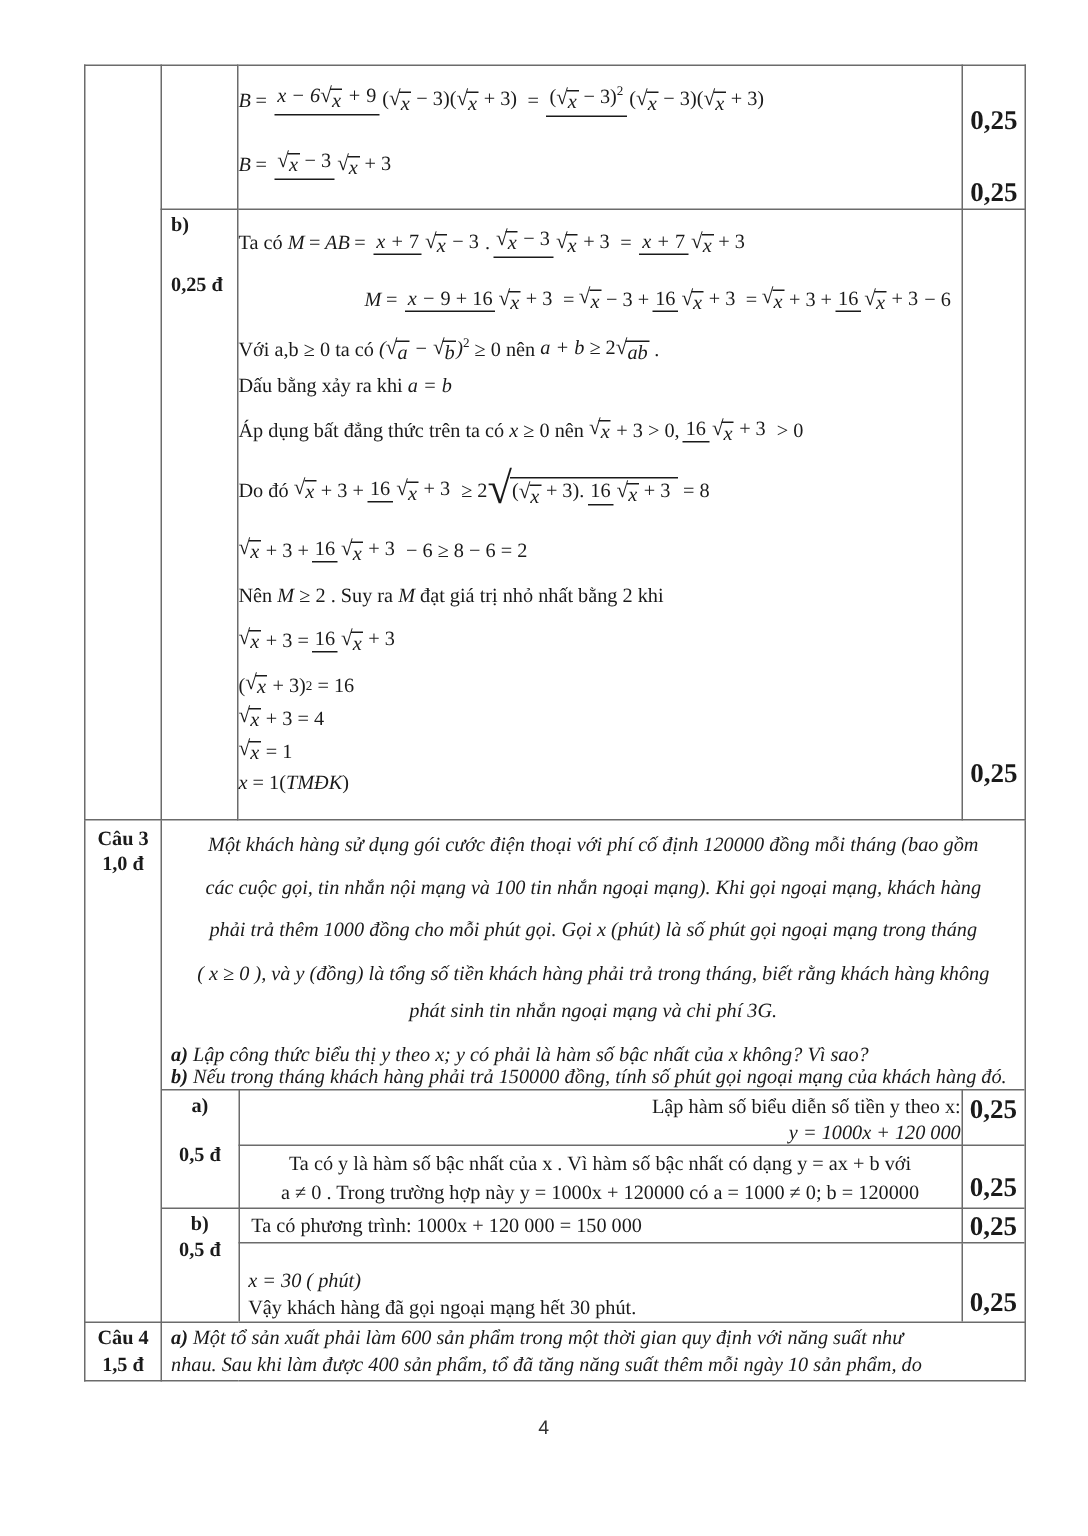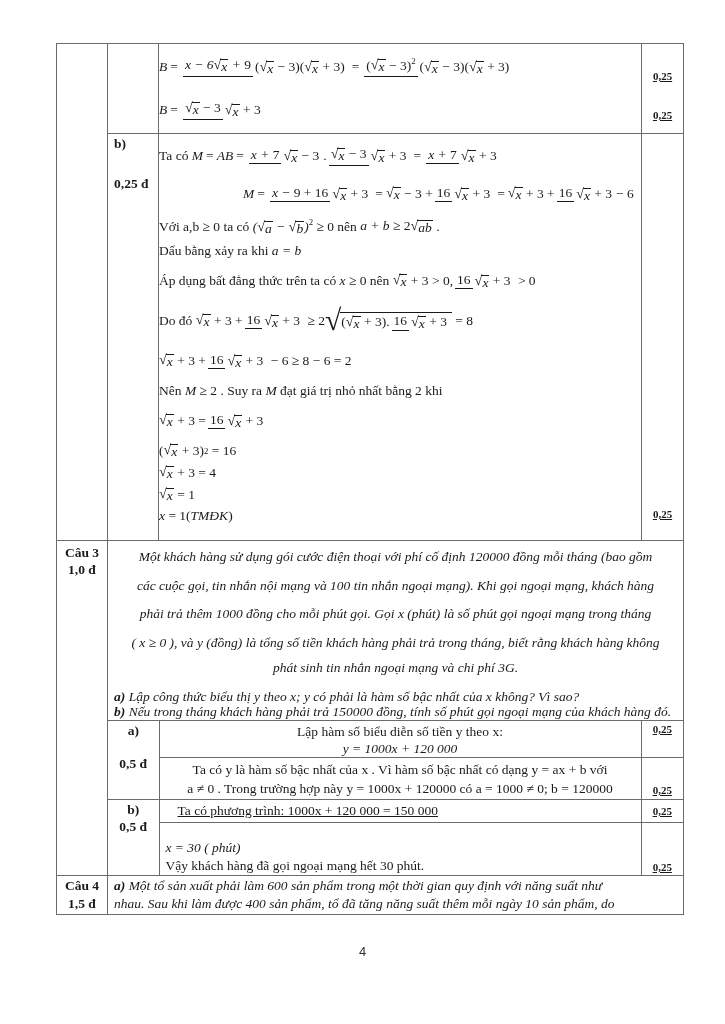--- a/index.html
+++ b/index.html
@@ -13,21 +13,21 @@
     font-family: "Liberation Sans", sans-serif; font-size: 13px; color: #333;
   }
   table.main {
     position: absolute; left: 56px; top: 43px; width: 628px;
     border-collapse: collapse; table-layout: fixed;
   }
   table.main td { border: 1px solid #6b6b6b; vertical-align: top; padding: 0; }
   .c1 { width: 51px; }
   .c2 { width: 51px; }
   .c4 { width: 42px; }
-  .score { font-weight: bold; text-align: center; font-size: 11px; text-decoration: underline; }
+  .score { font-weight: bold; text-align: center; font-size: 18px; }
   .lbl { font-weight: bold; text-align: center; }
   .cell-pad { padding: 2px 8px 2px 10px; }
   .line { display: flex; align-items: center; white-space: nowrap; min-height: 20px; }
   .it { font-style: italic; }
   .b { font-weight: bold; }
 
   
   .m { font-family: "Liberation Serif", "DejaVu Serif", serif; font-style: italic; }
   .n { font-style: normal; }
   .frac { display: inline-flex; flex-direction: row; align-items: center; vertical-align: middle; margin: 0 2px; line-height: 1.05; }
@@ -319,39 +319,39 @@
               <col style="width:51px;">
               <col>
               <col style="width:42px;">
             </colgroup>
         <tbody>
               <tr style="height:36px;">
           <td rowspan="2" class="lbl" style="border-left:none; vertical-align:top; padding-top:2px;">
             <div>a)</div>
             <div style="margin-top:17px;">0,5 đ</div>
           </td>
-          <td style="text-align:center; line-height:17px; padding-top:2px;">
+          <td style="text-align:right; line-height:17px; padding-top:2px;">
             <div>Lập hàm số biểu diễn số tiền y theo x:</div>
             <div class="m">y = 1000x + 120 000</div>
           </td>
           <td class="score" style="border-right:none; padding-top:2px;">0,25</td>
         </tr>
         <tr style="height:42px;">
           <td style="text-align:center; line-height:19px; padding-top:2px;">
             <div>Ta có  y là hàm số bậc nhất của  x . Vì hàm số bậc nhất có dạng  y = ax + b  với</div>
             <div>a ≠ 0 . Trong trường hợp này  y = 1000x + 120000 có  a = 1000 ≠ 0; b = 120000</div>
           </td>
           <td class="score" style="border-right:none; vertical-align:bottom; padding-bottom:3px;">0,25</td>
         </tr>
         <tr style="height:23px;">
           <td rowspan="2" class="lbl" style="border-left:none; border-bottom:none; line-height:17px; padding-top:1px;">
             <div>b)</div>
             <div>0,5 đ</div>
           </td>
-          <td style="padding-left:18px; vertical-align:middle;text-decoration:underline;">
+          <td style="padding-left:8px; vertical-align:middle;">
             <span>Ta có phương trình:  1000x + 120 000 = 150 000</span>
           </td>
           <td class="score" style="border-right:none; vertical-align:middle;">0,25</td>
         </tr>
         <tr style="height:37px;">
           <td style="padding-left:6px; line-height:18px; border-bottom:none; padding-top:16px;">
             <div class="m">x = 30   ( phút)</div>
             <div>Vậy khách hàng đã gọi ngoại mạng hết  30 phút.</div>
           </td>
           <td class="score" style="border-right:none; border-bottom:none; vertical-align:bottom; padding-bottom:2px;">0,25</td>

